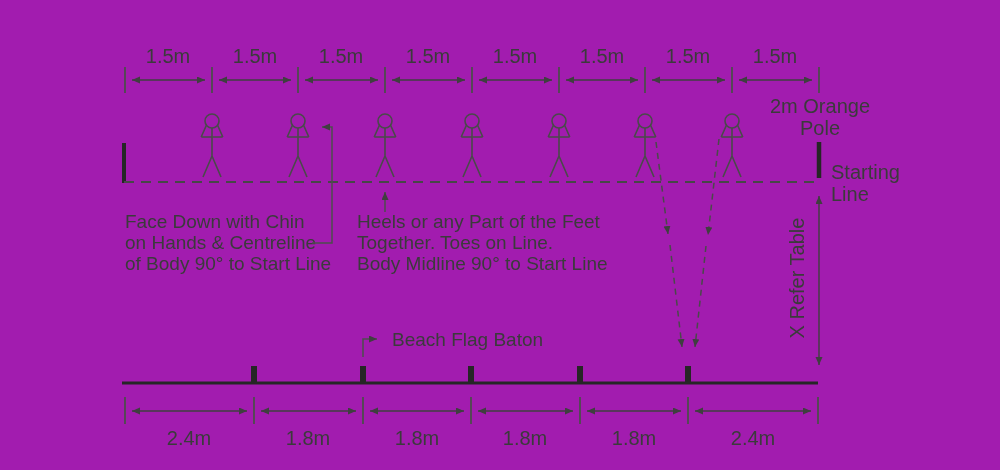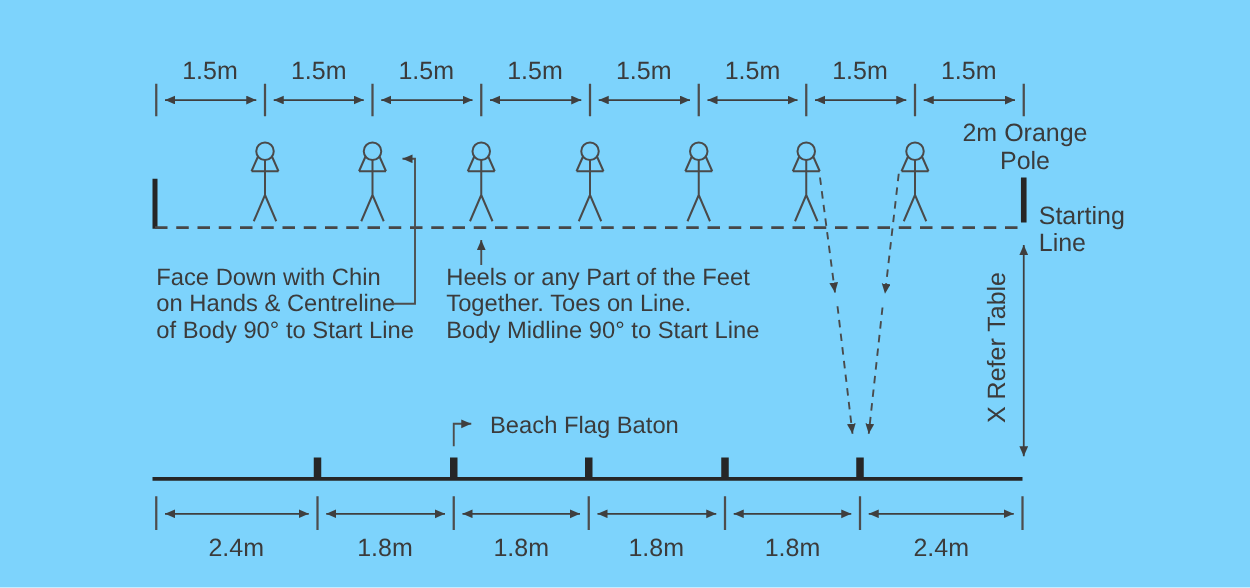--- a/index.html
+++ b/index.html
@@ -1,16 +1,16 @@
 <!DOCTYPE html>
 <html><head>
 <meta charset="utf-8">
 <style>
   html,body{margin:0;padding:0;background:#ffffff;}
-  .stage{position:relative;width:1000px;height:470px;background:#7dd3fc;overflow:hidden;
+  .stage{position:relative;width:1000px;height:470px;background:#a21caf;overflow:hidden;
          font-family:"Liberation Sans", sans-serif;}
   svg text{fill:#3b3b3b;font-family:"Liberation Sans", sans-serif;}
   .t20{font-size:20px;}
   .t19{font-size:19px;}
   .thin{stroke:#4d4d4d;stroke-width:1.8;fill:none;}
   .arrline{stroke:#3f3f3f;stroke-width:1.4;fill:none;}
   .dash{stroke:#474747;stroke-width:2.2;stroke-dasharray:10 7;fill:none;}
   .vdash{stroke:#4a4a4a;stroke-width:1.5;stroke-dasharray:6 5;fill:none;}
   .bar{stroke:#262626;fill:none;}
   .fig{stroke:#4a4a4a;stroke-width:1.6;fill:none;}

